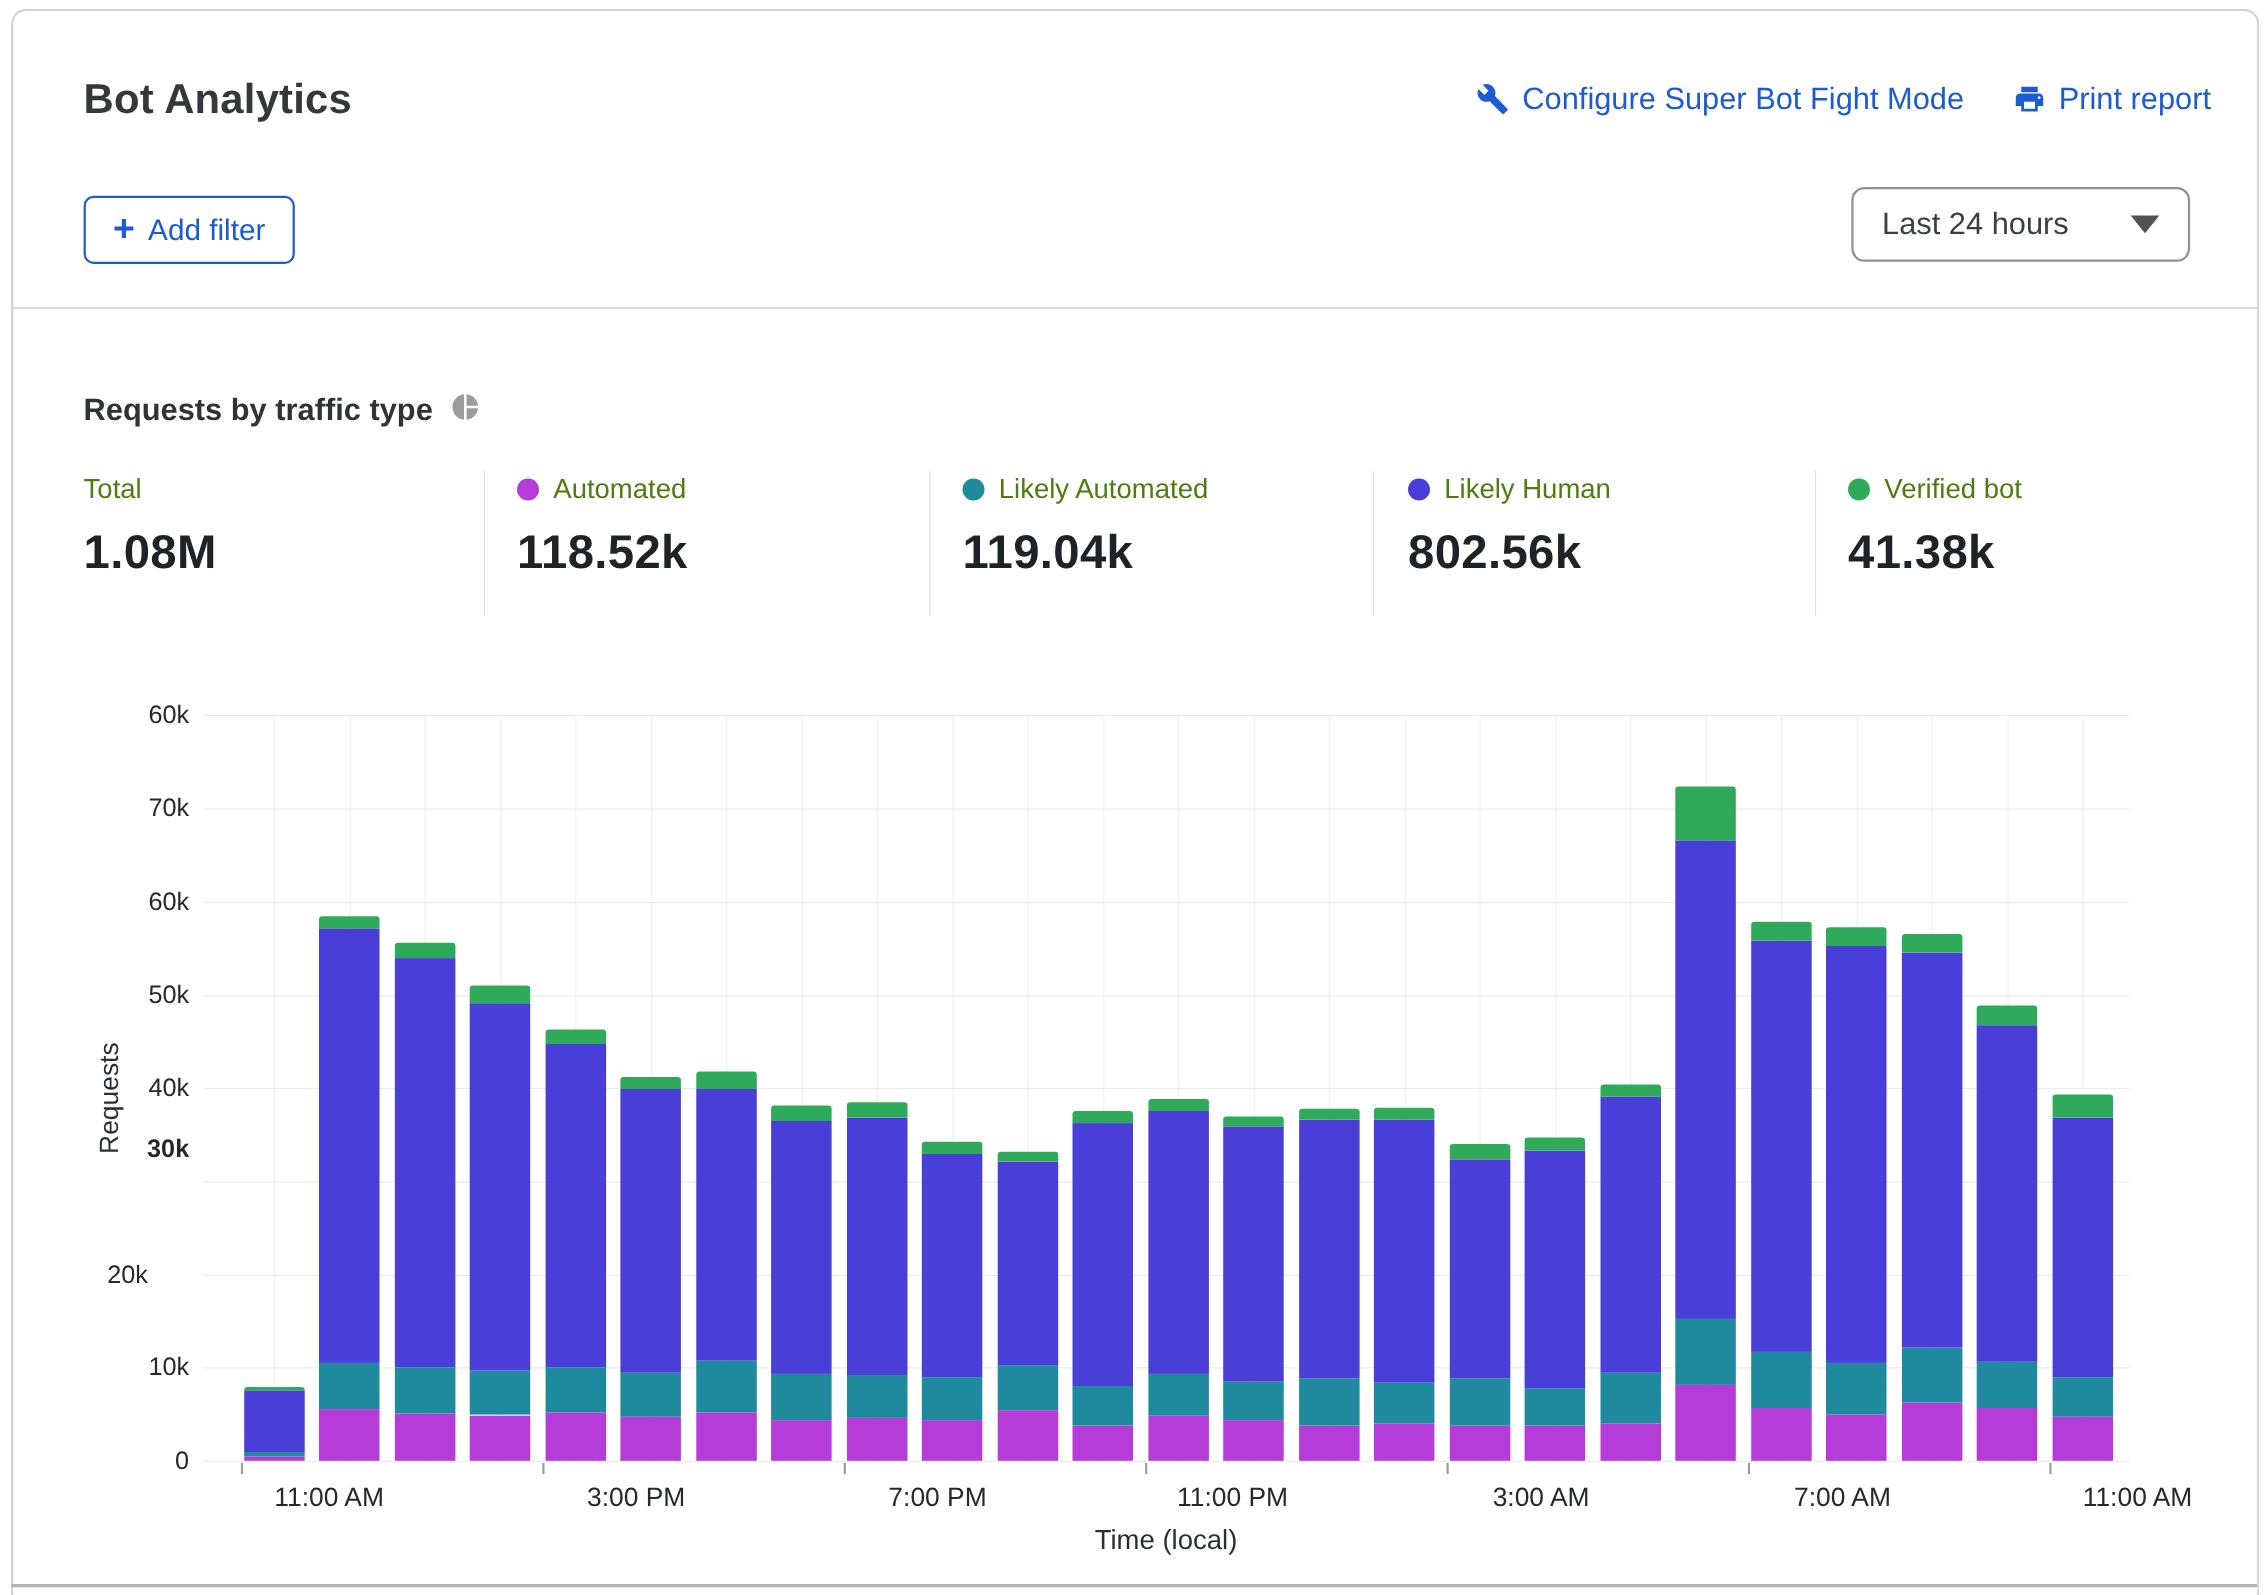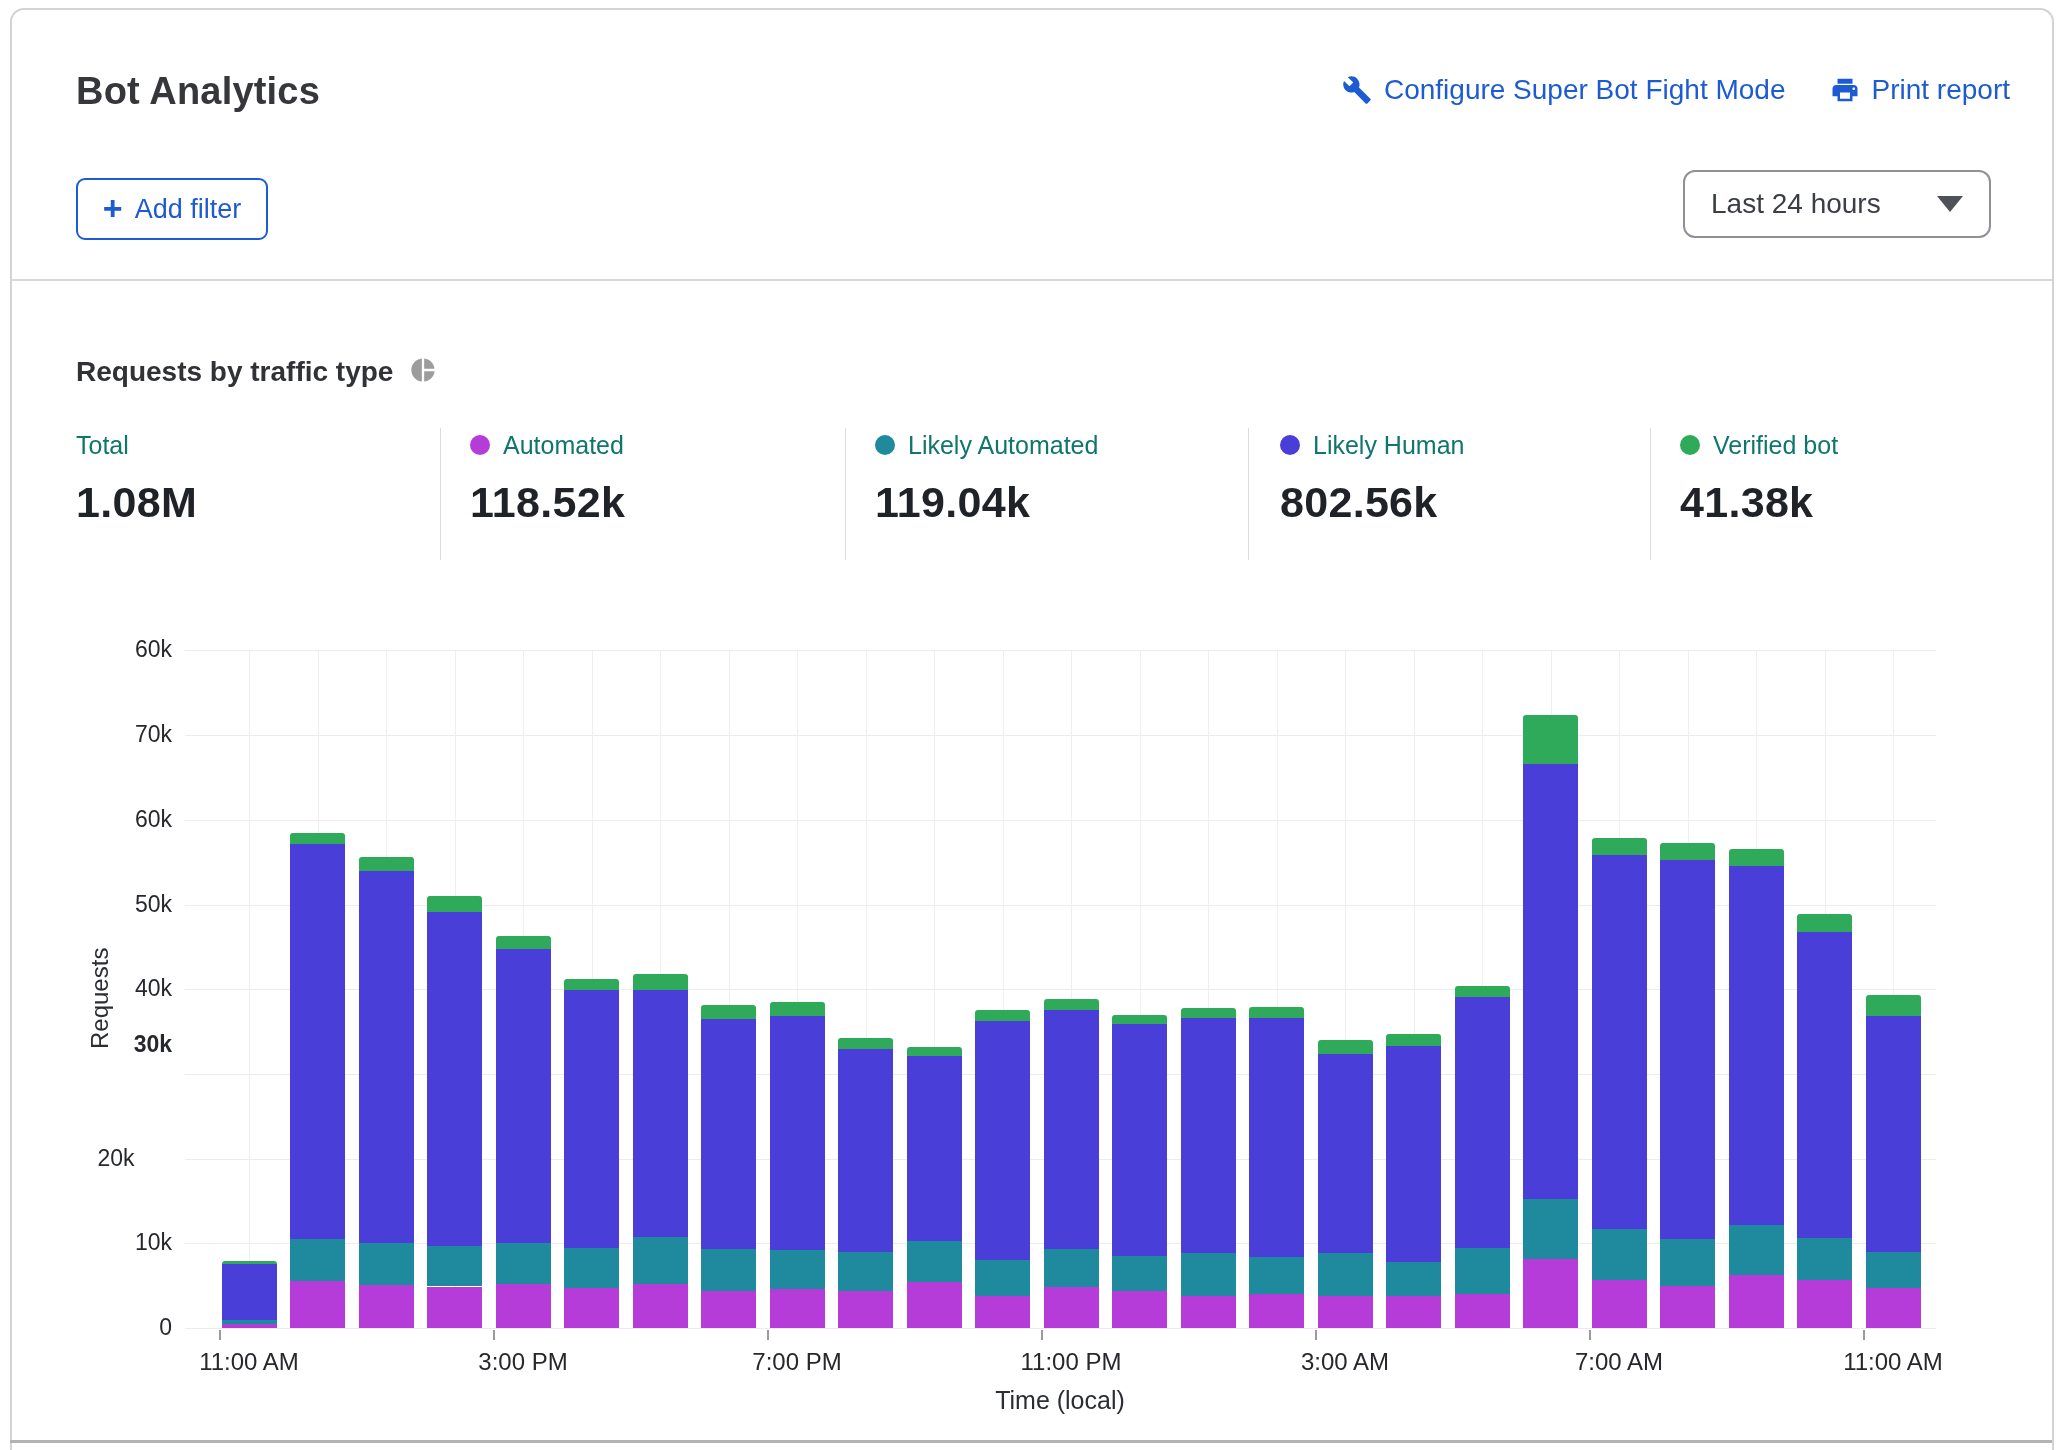--- a/index.html
+++ b/index.html
@@ -20,30 +20,30 @@
         padding:0 26px;justify-content:space-between;cursor:pointer;}
   .dropdown .dd-text{font-size:28px;color:#3b3e44;}
   .caret{width:0;height:0;border-left:13px solid transparent;border-right:13px solid transparent;
         border-top:16px solid #4e5157;}
   .hdr-divider{position:absolute;left:10px;top:279px;width:2042px;height:2px;background:#d8d8d8;}
   .section-title-row{position:absolute;left:76px;top:356px;display:flex;align-items:center;gap:16px;}
   .section-title{font-size:28px;font-weight:700;color:#303236;}
   .stat{position:absolute;top:430px;}
   .stat .labelrow{display:flex;align-items:center;gap:13px;height:30px;}
   .stat .dot{width:20px;height:20px;border-radius:50%;}
-  .stat .label{font-size:25px;color:#0f766e;}
+  .stat .label{font-size:25px;color:#4d7c0f;}
   .stat .value{margin-top:18px;font-size:43px;font-weight:700;color:#1f2226;letter-spacing:.3px;}
   .stat-divider{position:absolute;top:428px;width:1px;height:132px;background:#dcdcdc;}
   .ylabel{position:absolute;left:86px;top:858px;height:280px;writing-mode:vertical-rl;transform:rotate(180deg);
         font-size:24px;color:#2b2e33;text-align:center;}
   .xlabel{position:absolute;left:860px;top:1386px;width:400px;text-align:center;font-size:25px;color:#2b2e33;}
   .gridline-h{position:absolute;height:1px;background:#ececec;}
   .gridline-v{position:absolute;width:1px;background:#efefef;}
   .ytick{position:absolute;width:112px;text-align:right;font-size:23px;color:#26282c;}
-  .xtick-label{position:absolute;width:200px;text-align:center;font-size:24px;color:#26282c;}
+  .xtick-label{position:absolute;width:200px;text-align:right;font-size:24px;color:#26282c;}
   .xtick-mark{position:absolute;width:2px;height:10px;background:#9b9b9b;}
   .bar{position:absolute;}
   .seg{position:absolute;left:0;width:100%;}
   .bottom-divider{position:absolute;left:10px;top:1440px;width:2042px;height:3px;background:#b4b4b4;}
 </style>
 </head>
 <body>
 
 <div id="page">
   <div id="card"></div>

